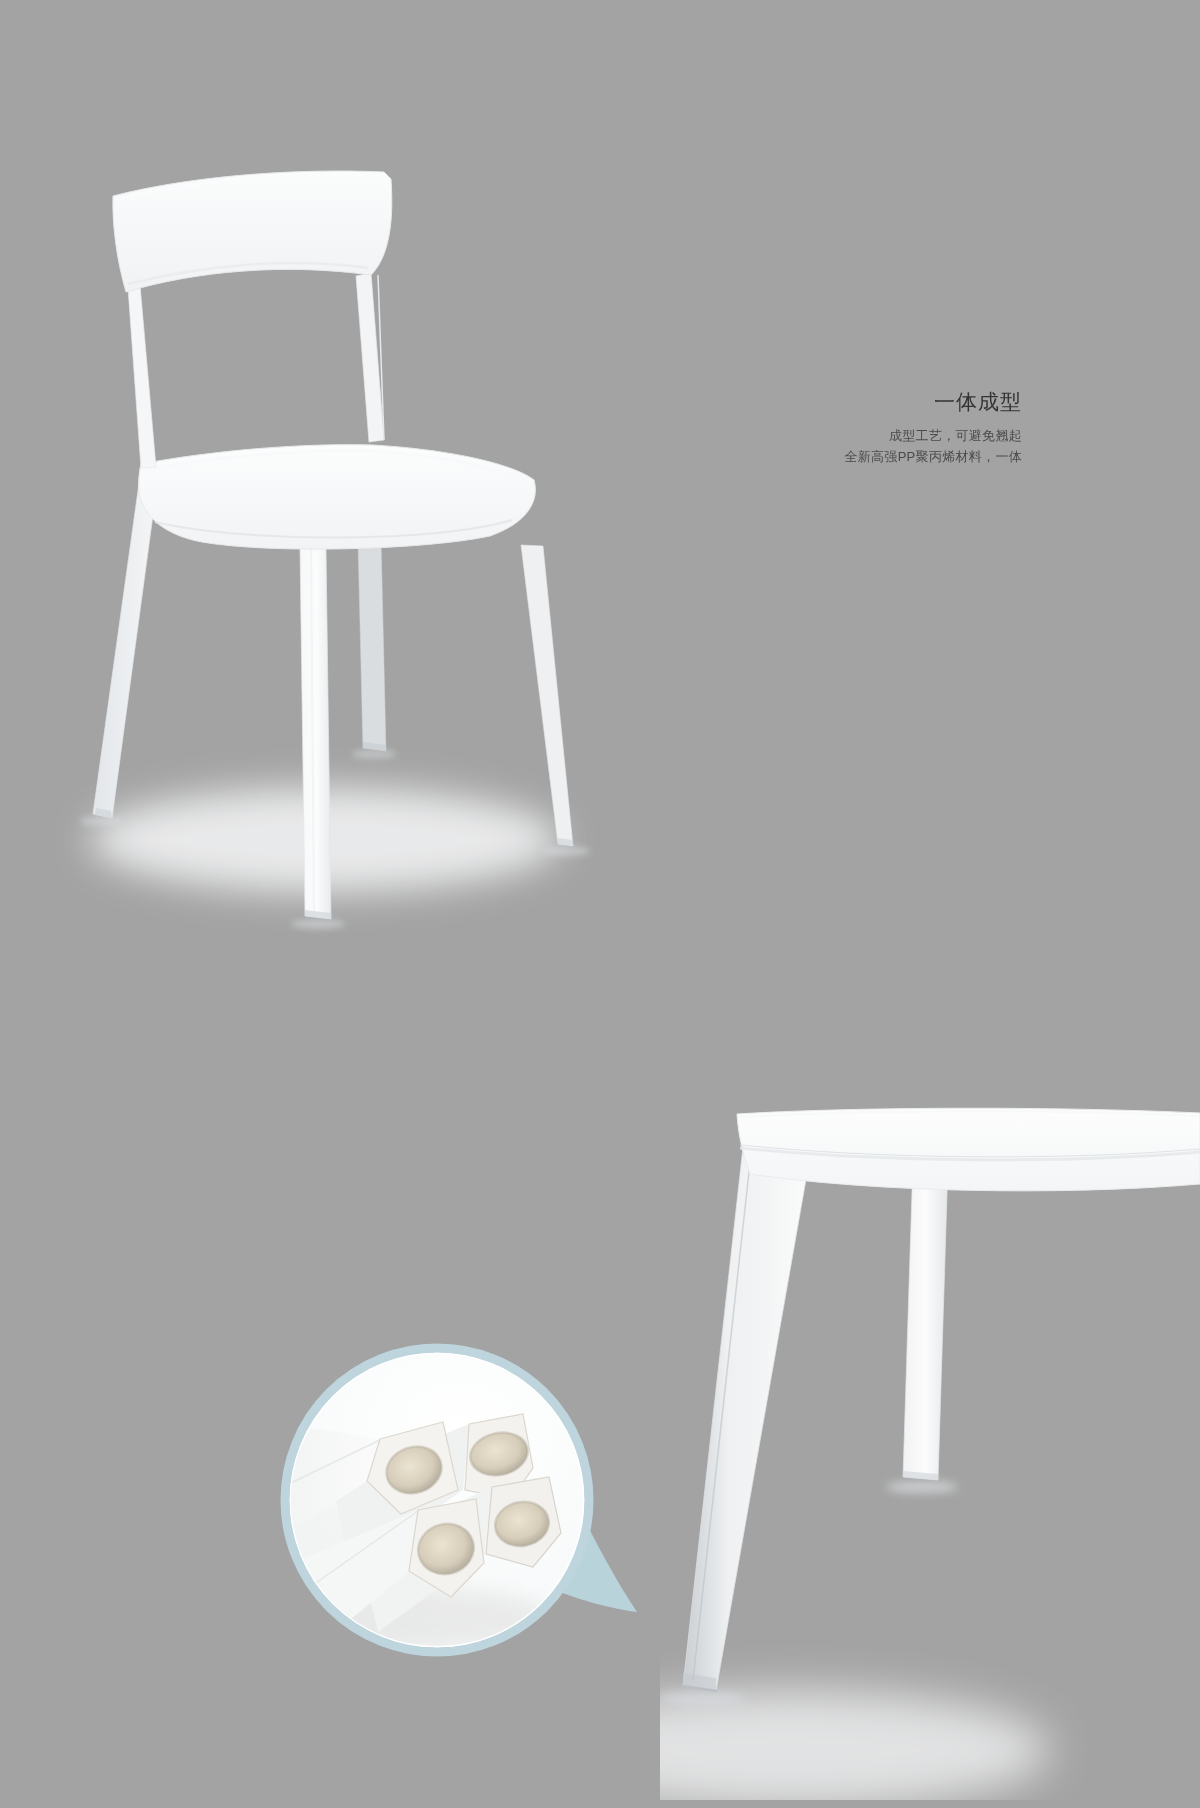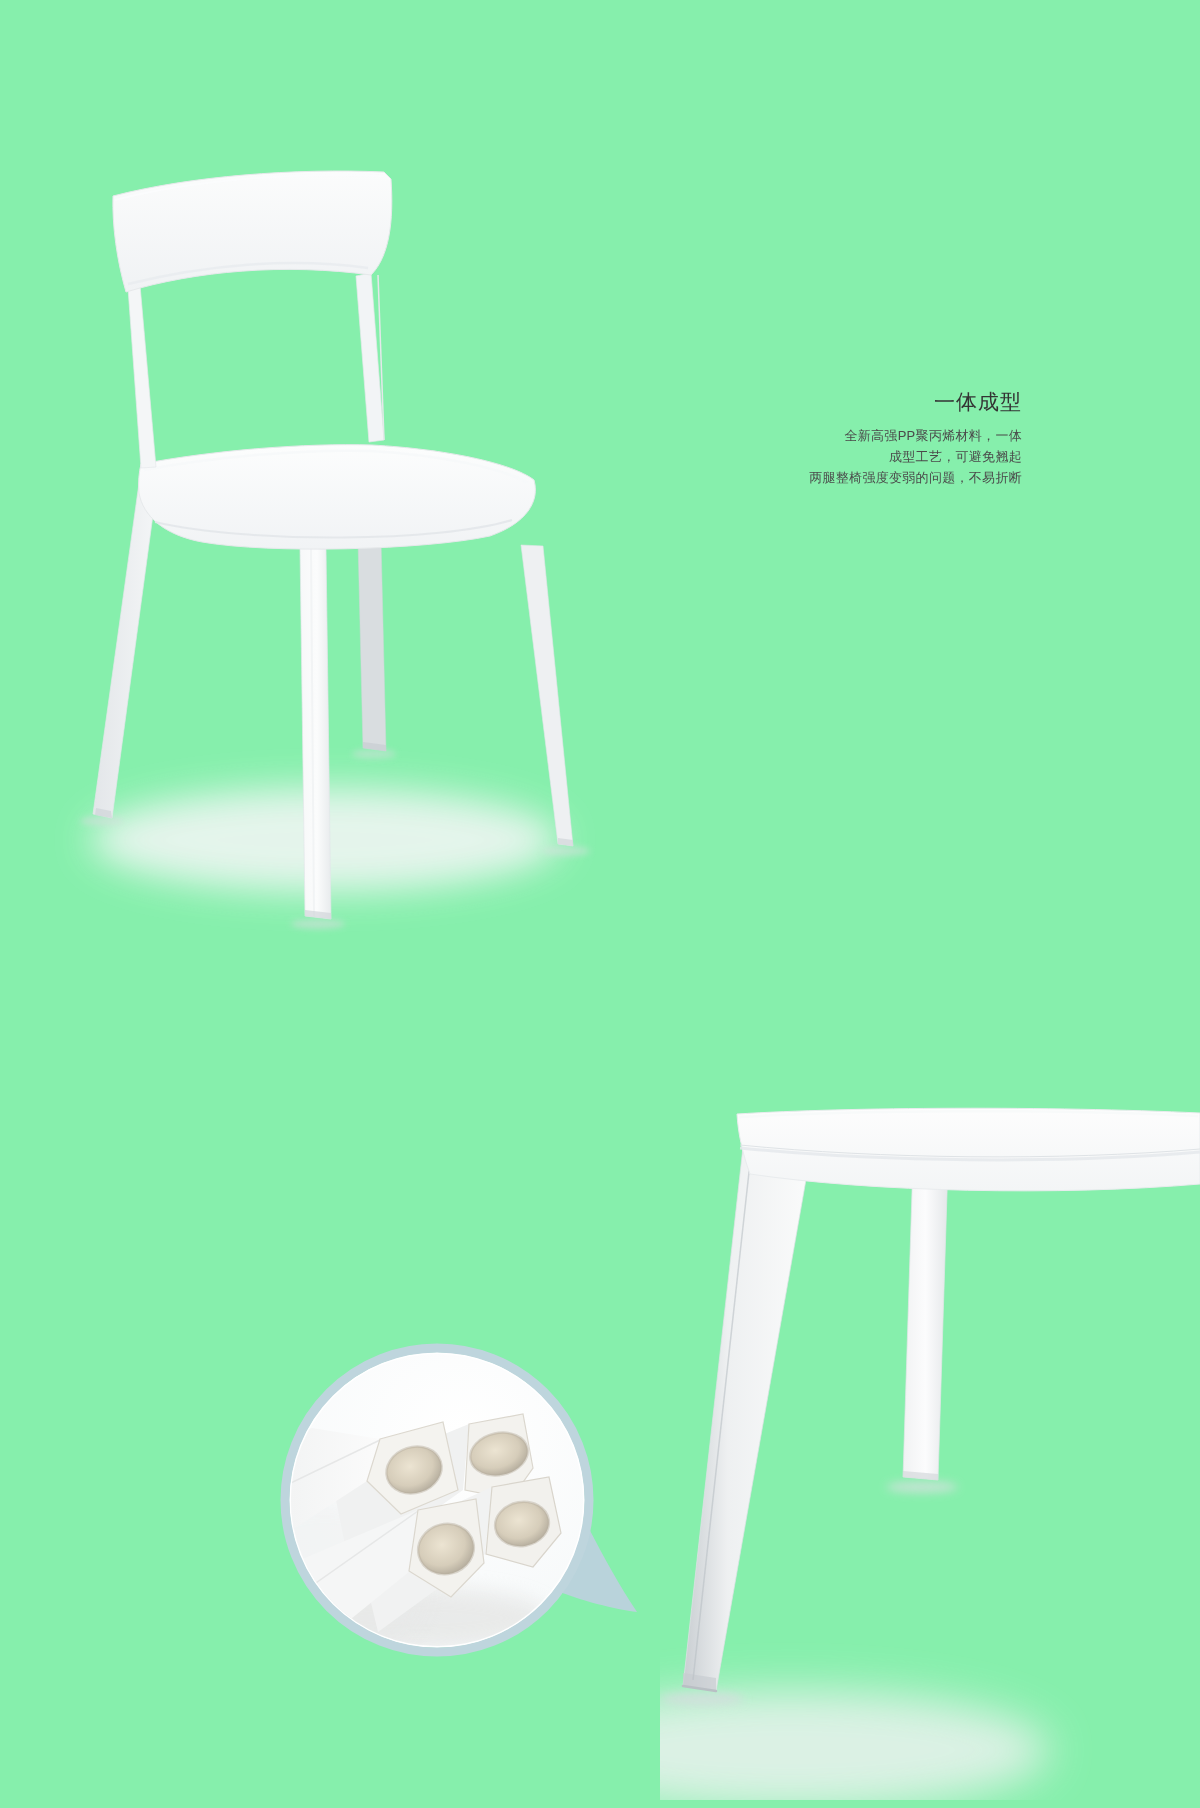--- a/index.html
+++ b/index.html
@@ -1,16 +1,16 @@
 <!DOCTYPE html>
 <html><head>
 <meta charset="utf-8">
 <style>
   html,body{margin:0;padding:0;background:#ffffff;}
-  .page{position:relative;width:1200px;height:1808px;background:#86efac;overflow:hidden;
+  .page{position:relative;width:1200px;height:1808px;background:#a3a3a3;overflow:hidden;
         font-family:"Liberation Sans","DejaVu Sans",sans-serif;}
   svg{position:absolute;display:block;}
   .main-photo{left:40px;top:130px;}
   .closeup-photo{left:660px;top:1100px;}
   .bubble{left:270px;top:1330px;}
   .feature-right{position:absolute;top:391px;right:178px;width:420px;text-align:right;}
   .feature-right h2{margin:0;font-size:21px;font-weight:500;color:#333333;letter-spacing:1px;line-height:1;}
   .feature-right p{margin:13px 0 0 0;font-size:13px;line-height:21px;color:#4a4a4a;letter-spacing:0.3px;}
   .feature-left{position:absolute;left:303px;top:1256px;width:420px;text-align:left;
                 font-size:13px;line-height:26px;color:#4a4a4a;letter-spacing:0.5px;}
@@ -86,23 +86,22 @@
       <path d="M73,66 C150,46 255,38 344,42 L351,49 C354,92 349,127 331,145
                C245,133 155,141 86,162 C77,131 72,96 73,66 Z" fill="url(#m-band)" stroke="#e6e9eb" stroke-width="1"></path>
       <path d="M88,154 C165,135 250,127 328,138" stroke="#e9ecef" stroke-width="2.5" fill="none" opacity="0.9"></path>
       <path d="M75,70 C152,50 254,42 343,46" stroke="#fbfcfd" stroke-width="2" fill="none" opacity="0.9"></path>
     </g>
   </svg>
 
   <div class="feature-right">
     <h2>一体成型</h2>
     <p>
+      <span class="ln">成型工艺，可避免翘起</span>
       <span class="ln">全新高强PP聚丙烯材料，一体</span>
-      <span class="ln">成型工艺，可避免翘起</span>
-      <span class="ln">两腿整椅强度变弱的问题，不易折断</span>
     </p>
   </div>
 
 
   <svg class="bubble" width="380" height="340" viewBox="0 0 380 340">
     <defs>
       <clipPath id="b-clip">
           <circle cx="167" cy="170" r="146"></circle>
         </clipPath>
       <radialGradient id="b-hole" cx="0.45" cy="0.4" r="0.75">

